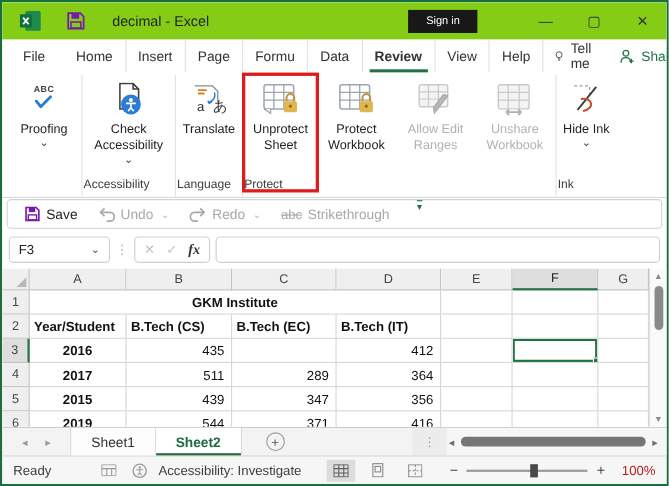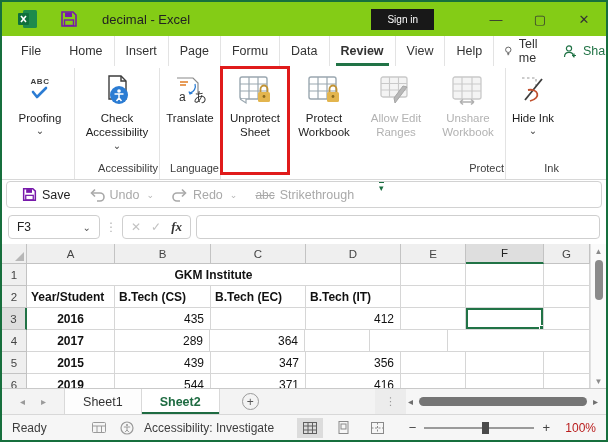--- a/index.html
+++ b/index.html
@@ -22,21 +22,21 @@
   .rtab.active { font-weight:bold; }
   .rtab.active::after { content:""; position:absolute; left:6px; right:6px; bottom:0; height:3px; background:#217346; }
   .tellme { display:flex; align-items:center; gap:6px; padding:0 10px; }
   .share { display:flex; align-items:center; gap:5px; padding:0 10px; color:#217346; }
 
   
   .ribbon { height:114px; flex:0 0 114px; background:#fff; border-bottom:1px solid #d8d8d8; display:flex; padding:2px 2px 0 4px; position:relative; }
   .rgroup { display:flex; flex-direction:column; border-right:1px solid #e3e3e3; padding:0 1px; }
   .rgroup:last-child { border-right:none; }
   .grp-buttons { height:92px; display:flex; align-items:stretch; }
-  .grp-label { height:18px; font-size:11px; color:#3d3d3d; text-align:right; padding-top:2px; }
+  .grp-label { height:18px; font-size:11px; color:#3d3d3d; text-align:left; padding-top:2px; }
   .bigbtn { width:66px; display:flex; flex-direction:column; align-items:center; padding-top:6px; cursor:default; }
   .bigbtn .icn { height:34px; display:flex; align-items:center; justify-content:center; }
   .bigbtn .lbl { font-size:11.5px; color:#1e1e1e; text-align:center; line-height:1.25; margin-top:3px; }
   .bigbtn .chev { font-size:10px; color:#444; line-height:8px; margin-top:2px; }
   .bigbtn.disabled .lbl { color:#b2b2b2; }
   .w80 { width:82px; } .w72 { width:72px; } .w58 { width:58px; } .w50 { width:52px; }
   .hl-red { position:relative; }
   .hl-red::after { content:""; position:absolute; left:-2px; right:-2px; top:-2px; bottom:-15px; border:3px solid #e01b1b; pointer-events:none; }
   .abc-mini { font-size:8px; font-weight:bold; color:#3d3d3d; letter-spacing:0.5px; display:block; text-align:center; line-height:8px; }
   .translate-wrap { position:relative; width:30px; height:30px; }
@@ -383,20 +383,21 @@
         <div class="gc num c-d">412</div>
         <div class="gc c-e"></div>
         <div class="gc c-f selcell">
             <span class="fillhandle"></span>
           </div>
         <div class="gc c-g"></div>
       </div>
       <div class="grow">
         <div class="gc rowhdr c-rh">4</div>
         <div class="gc year c-a">2017</div>
+        <div class="gc num c-b">511</div>
         <div class="gc num c-c">289</div>
         <div class="gc num c-d">364</div>
         <div class="gc c-e"></div>
         <div class="gc c-f"></div>
         <div class="gc c-g"></div>
       </div>
       <div class="grow">
         <div class="gc rowhdr c-rh">5</div>
         <div class="gc year c-a">2015</div>
         <div class="gc num c-b">439</div>

